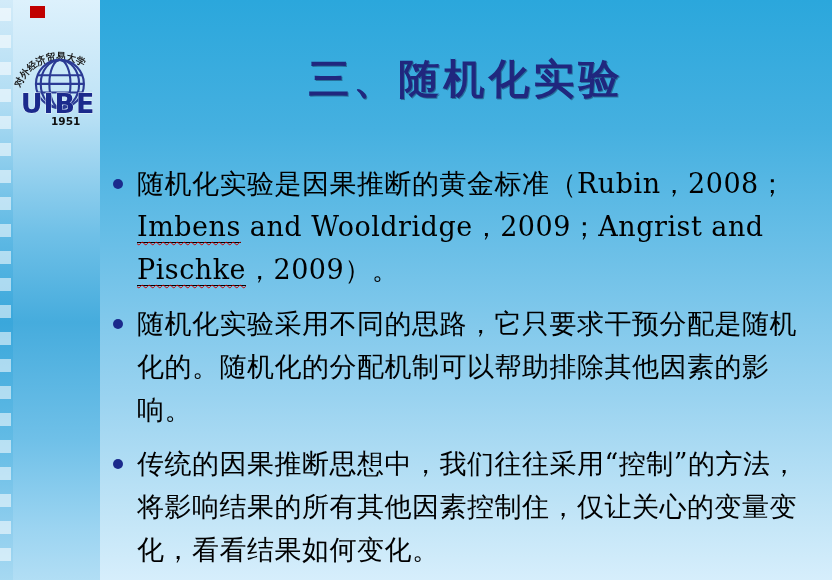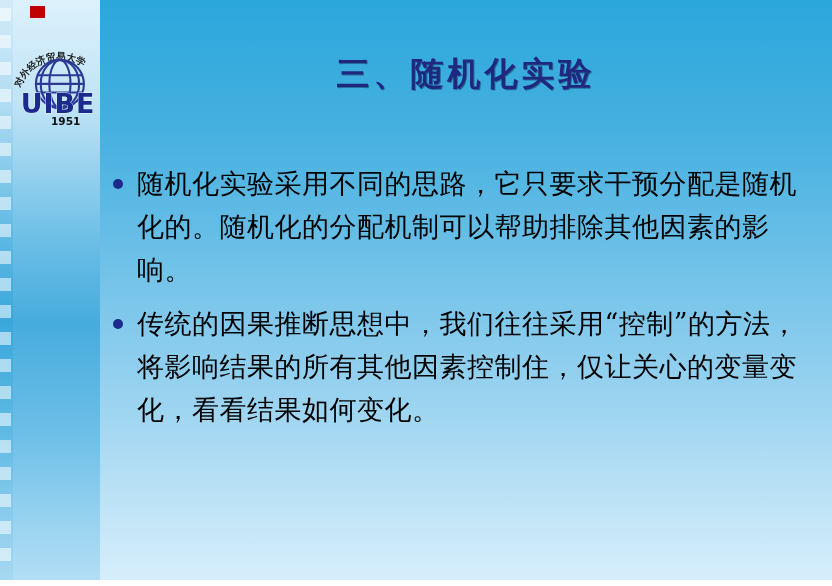--- a/index.html
+++ b/index.html
@@ -30,21 +30,21 @@
     position:absolute;left:30px;top:6px;width:15px;height:12px;
     background:#C00000;
   }
   .logo{position:absolute;left:10px;top:34px;width:96px;height:96px;}
   .bottom-strip{
     position:absolute;left:0;bottom:0;width:100%;height:6px;background:#ffffff;
   }
   .title{
     position:absolute;left:100px;right:0;top:52px;
     text-align:center;
-    font-size:33px;font-weight:bold;
+    font-size:41px;font-weight:bold;
     color:#20277E;
     letter-spacing:4px;
     text-shadow:1px 1px 0 rgba(0,0,30,0.35);
   }
   .content{
     position:absolute;left:104px;top:162px;width:700px;
   }
   .bullet{
     display:flex;align-items:flex-start;
     margin-bottom:11px;
@@ -116,20 +116,24 @@
 
     <text x="50" y="82" text-anchor="middle" font-size="28" font-weight="bold" fill="#1B2A8C" stroke="#EAF4FC" stroke-width="0.8" paint-order="stroke" style="font-family:'DejaVu Sans',sans-serif;letter-spacing:1px;">UIBE</text>
 
     <text x="58" y="95" text-anchor="middle" font-size="11" font-weight="bold" fill="#101010" style="font-family:'DejaVu Sans',sans-serif;">1951</text>
   </svg>
 
   <div class="title">三、随机化实验</div>
 
   <div class="content">
 
+    <div class="bullet">
+      <div class="dot"></div>
+      <div class="btext"><span>随机化实验是因果推断的黄金标准（Rubin，2008；</span><span class="spell"><span>Imbens</span></span><span> and Wooldridge，2009；Angrist and </span><span class="spell"><span>Pischke</span></span><span>，2009）。</span></div>
+    </div>
 
     <div class="bullet">
       <div class="dot"></div>
       <div class="btext">随机化实验采用不同的思路，它只要求干预分配是随机化的。随机化的分配机制可以帮助排除其他因素的影响。</div>
     </div>
 
     <div class="bullet">
       <div class="dot"></div>
       <div class="btext">传统的因果推断思想中，我们往往采用“控制”的方法，将影响结果的所有其他因素控制住，仅让关心的变量变化，看看结果如何变化。</div>
     </div>

